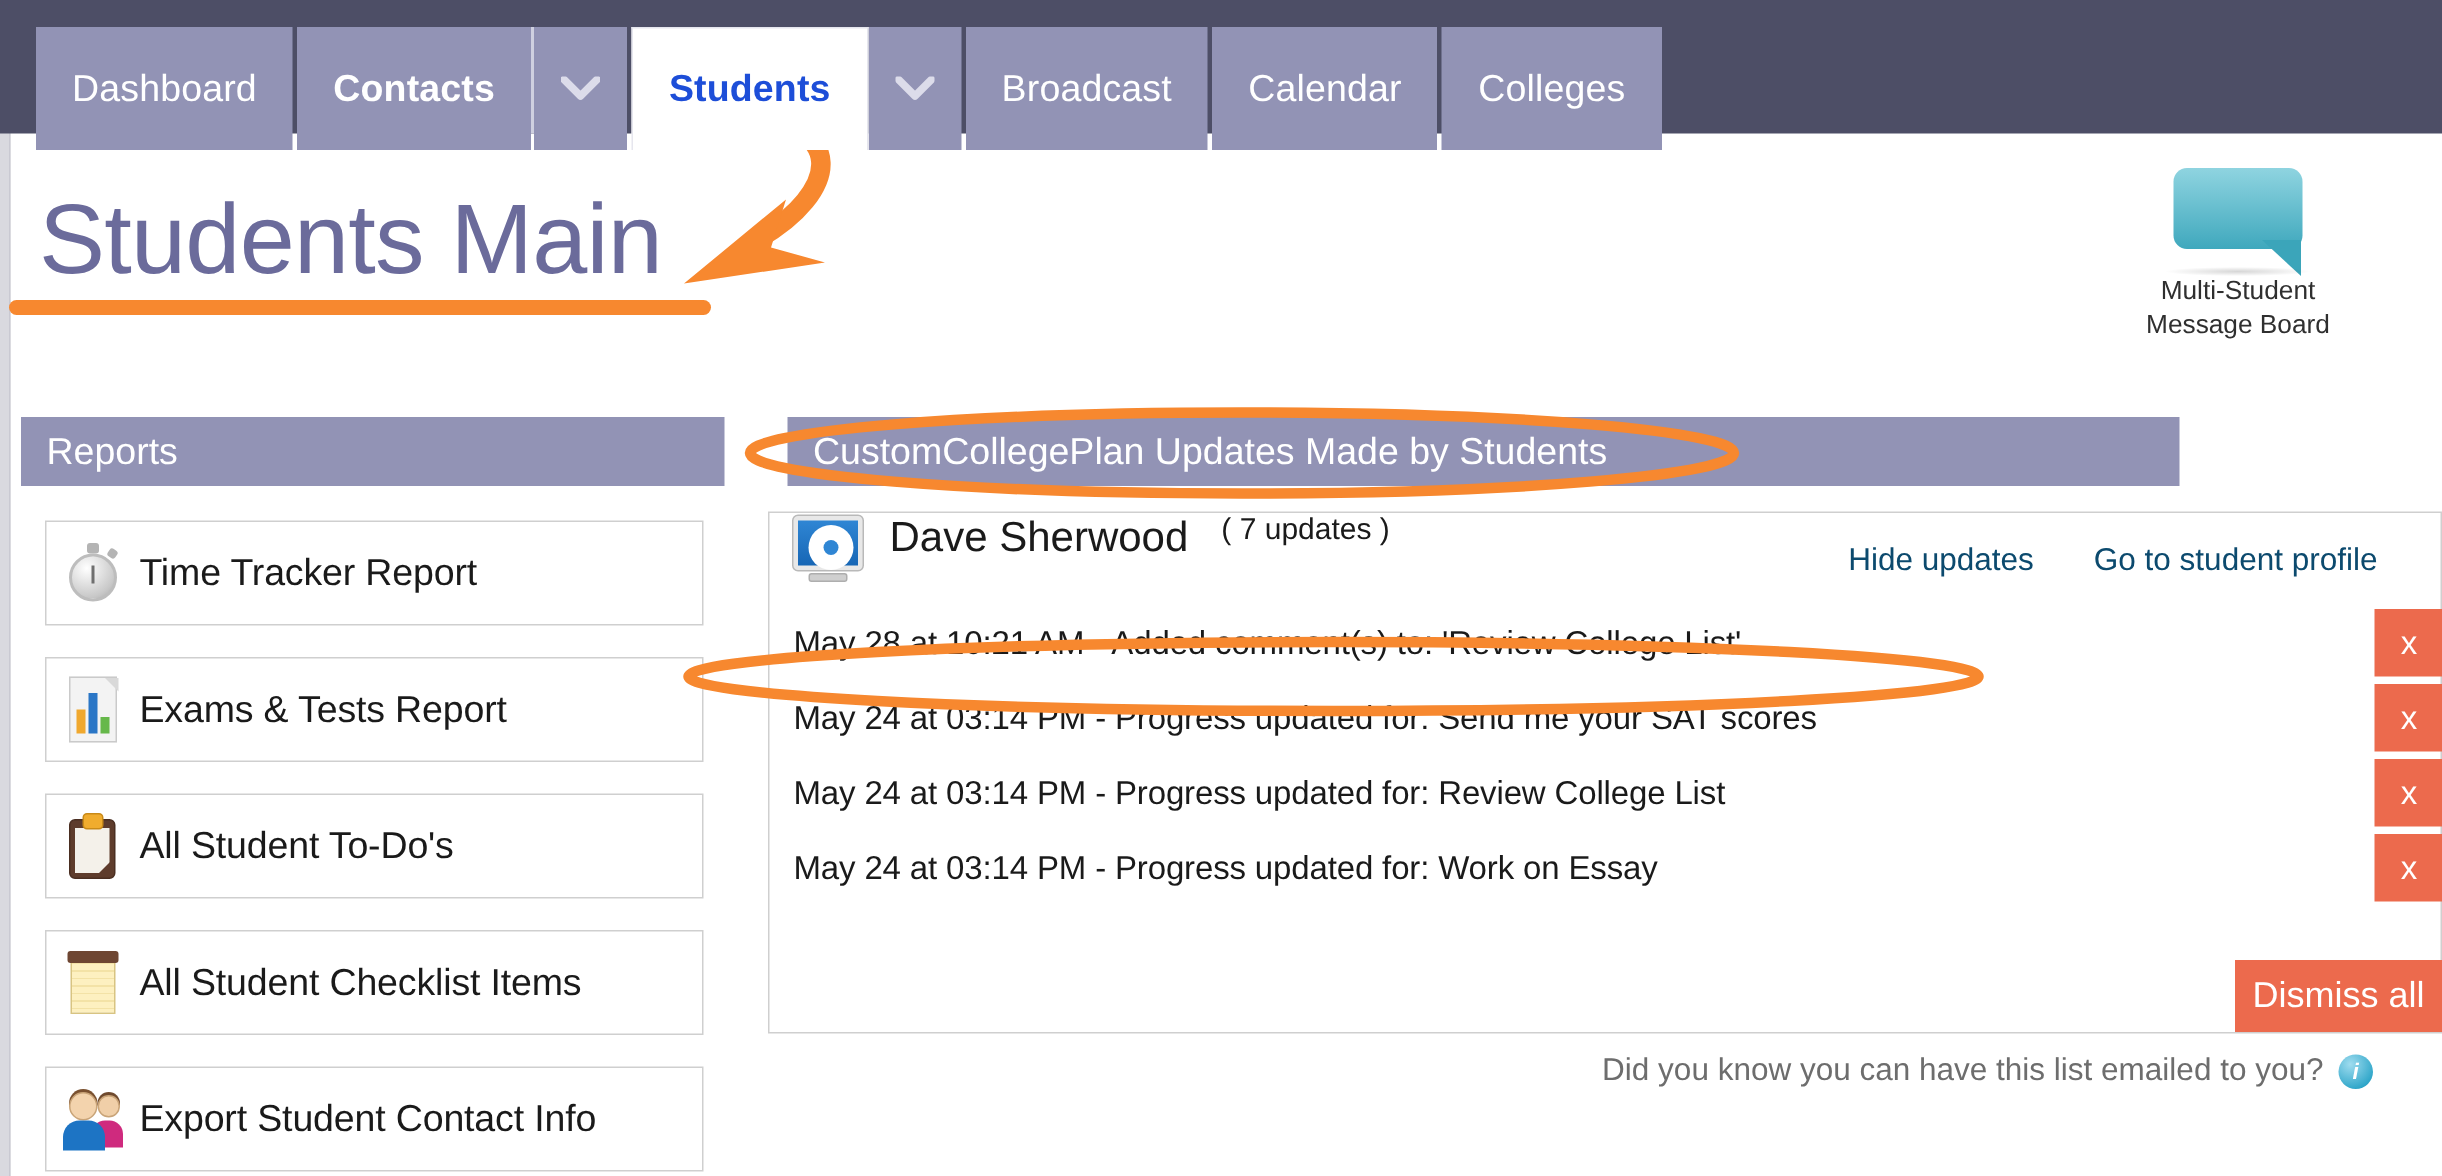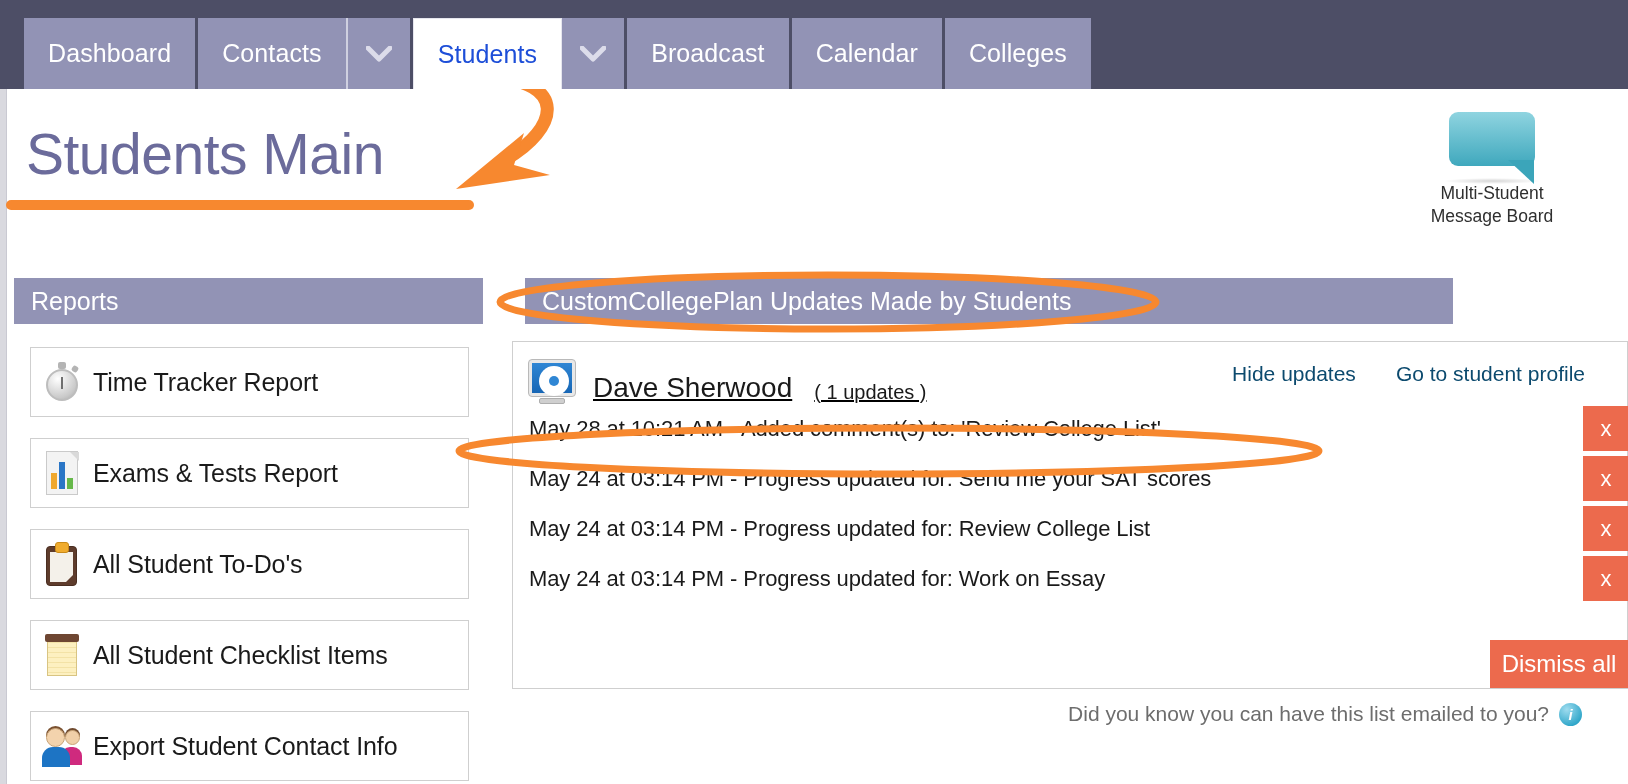--- a/index.html
+++ b/index.html
@@ -29,21 +29,21 @@
     position: absolute; left: 0; top: 0;
     width: 1628px; height: 89px;
     background: #4d4e66;
   }
   .tabs {
     position: absolute; left: 24px; top: 18px;
     display: flex; align-items: flex-start;
     height: 71px;
   }
   .tab {
-    height: 71px;
+    height: 82px;
     background: #9293b5;
     color: #ffffff;
     font-size: 25px;
     display: flex; align-items: center; justify-content: center;
     padding: 0 24px;
     margin-right: 3px;
     cursor: pointer;
     letter-spacing: 0.1px;
   }
   .tab.caret {
@@ -52,37 +52,37 @@
     margin-right: 3px;
   }
   .tab.caret .chev {
     width: 26px; height: 16px;
     display: block;
   }
   .tab-group {
     display: flex;
     margin-right: 3px;
   }
-  .tab-group .tab { margin-right: 0; }
+  .tab-group .tab { margin-right: 0; font-weight: bold; }
   .tab-group .divider {
     width: 2px; height: 71px; background: #cfd0e0;
   }
   .tab.active {
     background: #ffffff;
     color: #1d4ed8;
     border: 1px solid #e6e6ee;
     border-bottom: none;
     position: relative;
     z-index: 3;
   }
 
   
   .page-title {
     position: absolute; left: 26px; top: 121px;
-    font-size: 57px;
+    font-size: 66px;
     color: #6b6b9b;
     font-weight: 400;
     letter-spacing: -0.5px;
     white-space: nowrap;
   }
 
   
   .msgboard {
     position: absolute; right: 46px; top: 108px;
     width: 180px;
@@ -297,23 +297,22 @@
   
   .updates-panel {
     position: absolute; left: 512px; top: 341px;
     width: 1116px; height: 348px;
     background: #ffffff;
     border: 1px solid #cfcfcf;
   }
   .student-head {
     position: relative;
     height: 62px;
-    display: flex; align-items: flex-end;
+    display: flex; align-items: flex-start;
     padding-left: 14px;
-    text-decoration: underline;
   }
   .student-name {
     font-size: 28px; color: #1a1a1a;
     margin-left: 14px;
   }
   .updates-count {
     font-size: 20px; color: #1a1a1a;
     margin-left: 22px;
   }
   .head-links {
@@ -517,21 +516,21 @@
     <div class="student-head">
       <div>
         <div class="ic-monitor">
           <div class="frame"></div>
             <div class="screen"></div>
             <div class="stand"></div>
           <div class="gear"></div>
         </div>
       </div>
       <div class="student-name">Dave Sherwood</div>
-      <div class="updates-count">( 1 updates )</div>
+      <div class="updates-count">( 7 updates )</div>
       <div class="head-links">
         <a>Hide updates</a>
         <a>Go to student profile</a>
       </div>
     </div>
 
     <div class="update-row">
       <div class="update-text">May 28 at 10:21 AM - Added comment(s) to: 'Review College List'</div>
       <div class="x-btn">x</div>
     </div>

